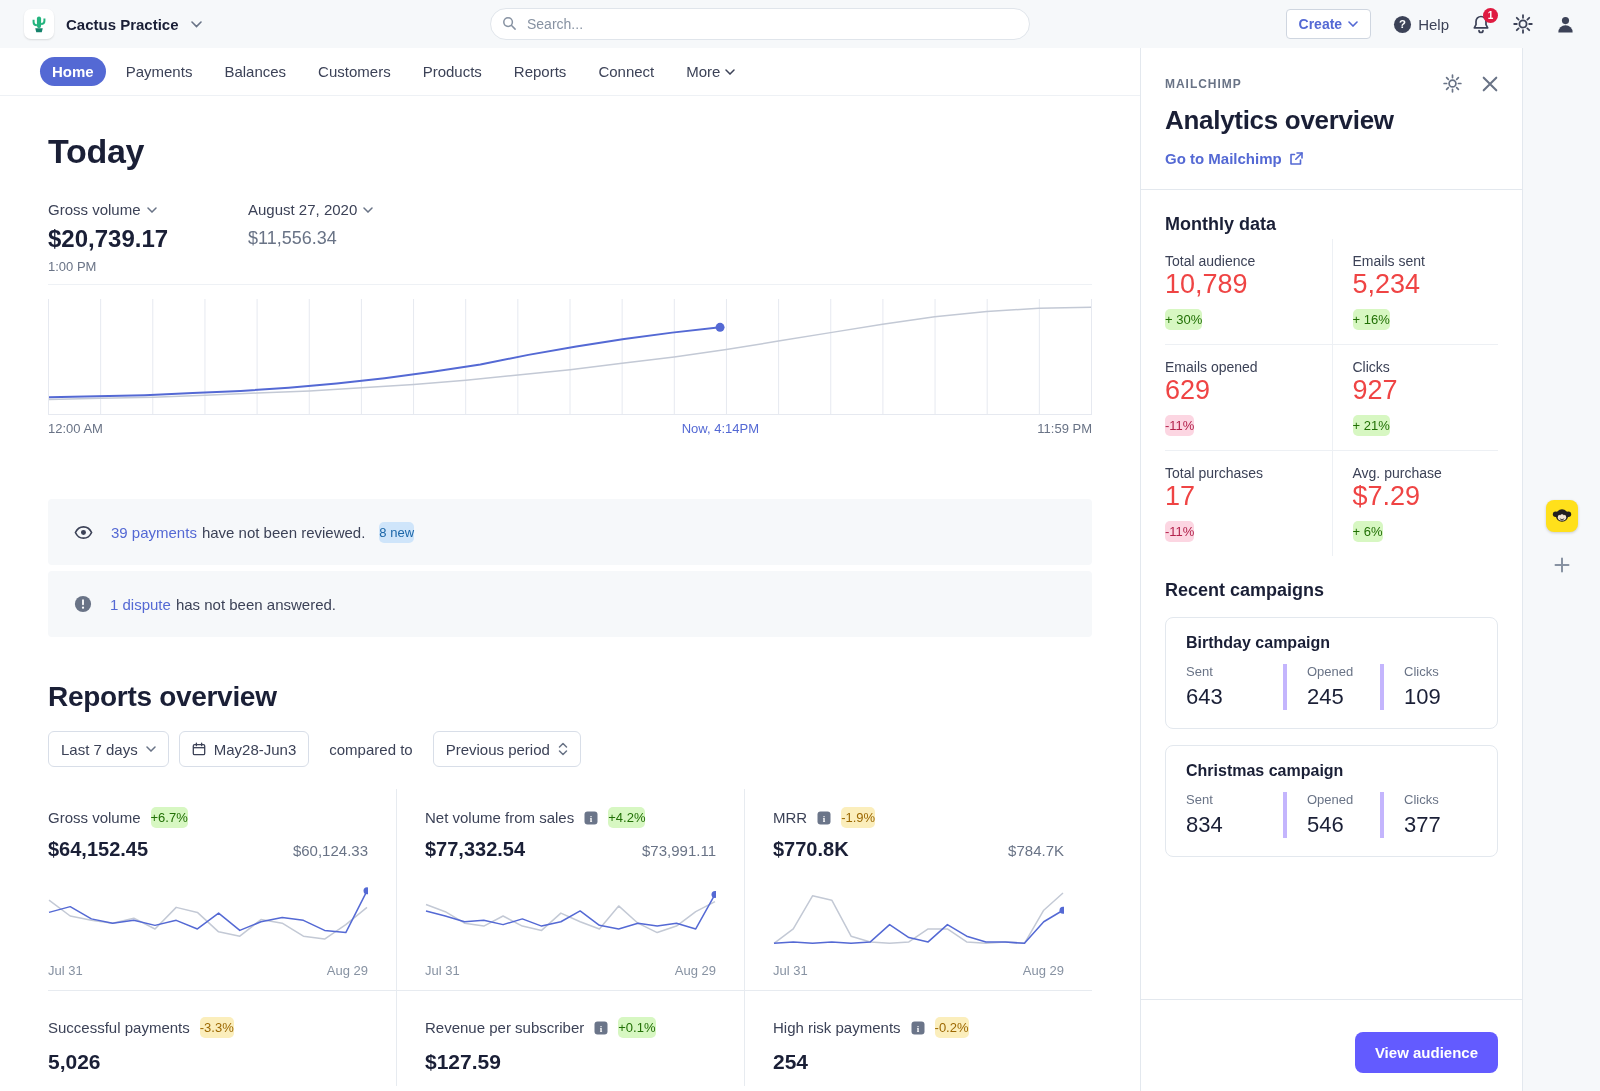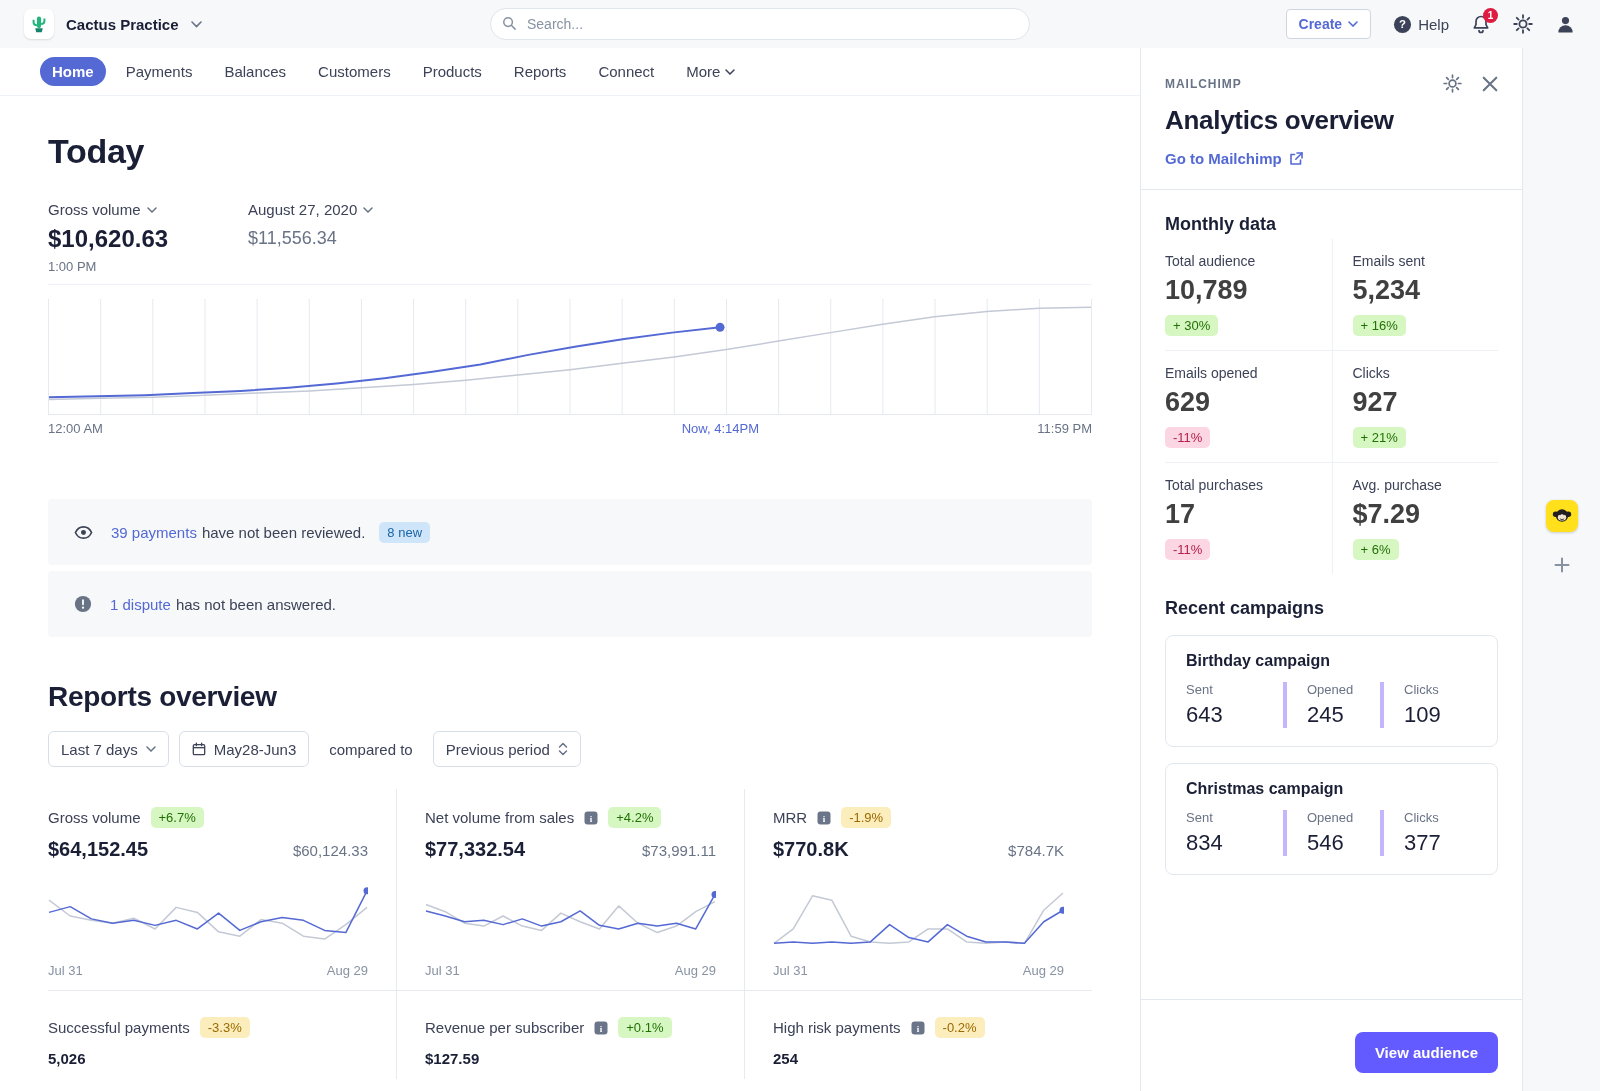--- a/index.html
+++ b/index.html
@@ -66,44 +66,44 @@
   .gcell{padding:18px 28px 12px 0;}
   .gcell.c2,.gcell.c3{border-left:1px solid #e7ebf0;padding-left:28px;}
   .gcell.r2{border-top:1px solid #e7ebf0;padding-top:26px;}
   .card-label-row{display:flex;align-items:center;gap:10px;}
   .card-label{font-size:15px;color:#3c4257;font-weight:500;}
   .card-value-row{display:flex;align-items:baseline;justify-content:space-between;margin-top:10px;}
   .card-value{font-size:20px;font-weight:700;}
   .card-compare{font-size:15px;color:#697386;}
   .spark{height:82px;margin-top:14px;}
   .card-foot{display:flex;justify-content:space-between;font-size:13px;color:#8792a2;margin-top:6px;}
-  .big-bottom{font-size:15px;font-weight:700;margin-top:12px;}
-
-  
-  .badge{display:inline-block;padding:2px 8px;border-radius:5px;font-size:13px;font-weight:500;line-height:17px;white-space:nowrap;}
+  .big-bottom{font-size:21px;font-weight:700;margin-top:12px;}
+
+  
+  .badge{display:inline-block;padding:2px 0;border-radius:5px;font-size:13px;font-weight:500;line-height:17px;white-space:nowrap;}
   .b-green{background:#d7f7c2;color:#217005;}
   .b-pink{background:#fcd6e2;color:#b3224c;}
   .b-orange{background:#fbeebc;color:#9c6802;}
   .b-blue{background:#cfe5fa;color:#1b66a8;margin-left:14px;}
 
   
   .p-head{padding:26px 24px 22px;border-bottom:1px solid #e3e8ee;}
   .p-head-row{display:flex;align-items:center;}
   .app-label{font-size:12px;font-weight:700;letter-spacing:.08em;color:#697386;}
   .p-head-icons{margin-left:auto;display:flex;align-items:center;gap:20px;}
   .p-title{font-size:26px;font-weight:800;margin-top:12px;letter-spacing:-.3px;}
   .p-link{display:inline-flex;align-items:center;gap:7px;margin-top:14px;color:#5469d4;font-weight:700;font-size:15px;text-decoration:none;cursor:pointer;}
   .p-body{flex:1;padding:24px 24px 0;overflow:hidden;}
   .p-section-h{font-size:18px;font-weight:800;}
   .m-grid{display:grid;grid-template-columns:1fr 1fr;margin-top:4px;}
   .m-cell{padding:14px 0 14px;}
   .m-cell.mc2{border-left:1px solid #edf0f4;padding-left:20px;}
   .m-cell.mr2{border-top:1px solid #edf0f4;}
   .m-label{font-size:14px;color:#3c4257;}
-  .m-value{font-size:27px;color:#404040;margin-top:6px;font-weight:700;}
+  .m-value{font-size:27px;color:#ef4444;font-weight:400;}
   .m-badge{margin-top:9px;}
   .camps-h{margin-top:24px;}
   .camp{border:1px solid #e3e8ee;border-radius:8px;padding:16px 20px 18px;margin-top:16px;}
   .camp-name{font-size:16px;font-weight:700;}
   .camp-grid{display:grid;grid-template-columns:1fr 1fr 1fr;margin-top:12px;}
   .camp-cell{padding-right:10px;}
   .camp-cell.cc2,.camp-cell.cc3{border-left:4px solid #c4b5fd;padding-left:20px;}
   .camp-stat-label{font-size:13px;color:#697386;}
   .camp-stat-value{font-size:22px;margin-top:5px;}
   .p-foot{border-top:1px solid #e3e8ee;padding:32px 24px 18px;display:flex;justify-content:flex-end;}
@@ -205,21 +205,21 @@
       <h1 class="today">Today</h1>
 
       <div class="stat-row">
         <div class="stat-col1">
           <div class="stat-label">
             <span>Gross volume</span>
             <svg width="10" height="6" viewBox="0 0 10 6">
                 <path d="M1 1l4 4 4-4" stroke="#697386" stroke-width="1.5" fill="none" stroke-linecap="round"></path>
               </svg>
           </div>
-          <div class="stat-value">$10,620.63</div>
+          <div class="stat-value">$20,739.17</div>
           <div class="stat-time">1:00 PM</div>
         </div>
         <div>
           <div class="stat-label">
             <span>August 27, 2020</span>
             <svg width="10" height="6" viewBox="0 0 10 6">
                 <path d="M1 1l4 4 4-4" stroke="#697386" stroke-width="1.5" fill="none" stroke-linecap="round"></path>
               </svg>
           </div>
           <div class="stat-compare-value">$11,556.34</div>

